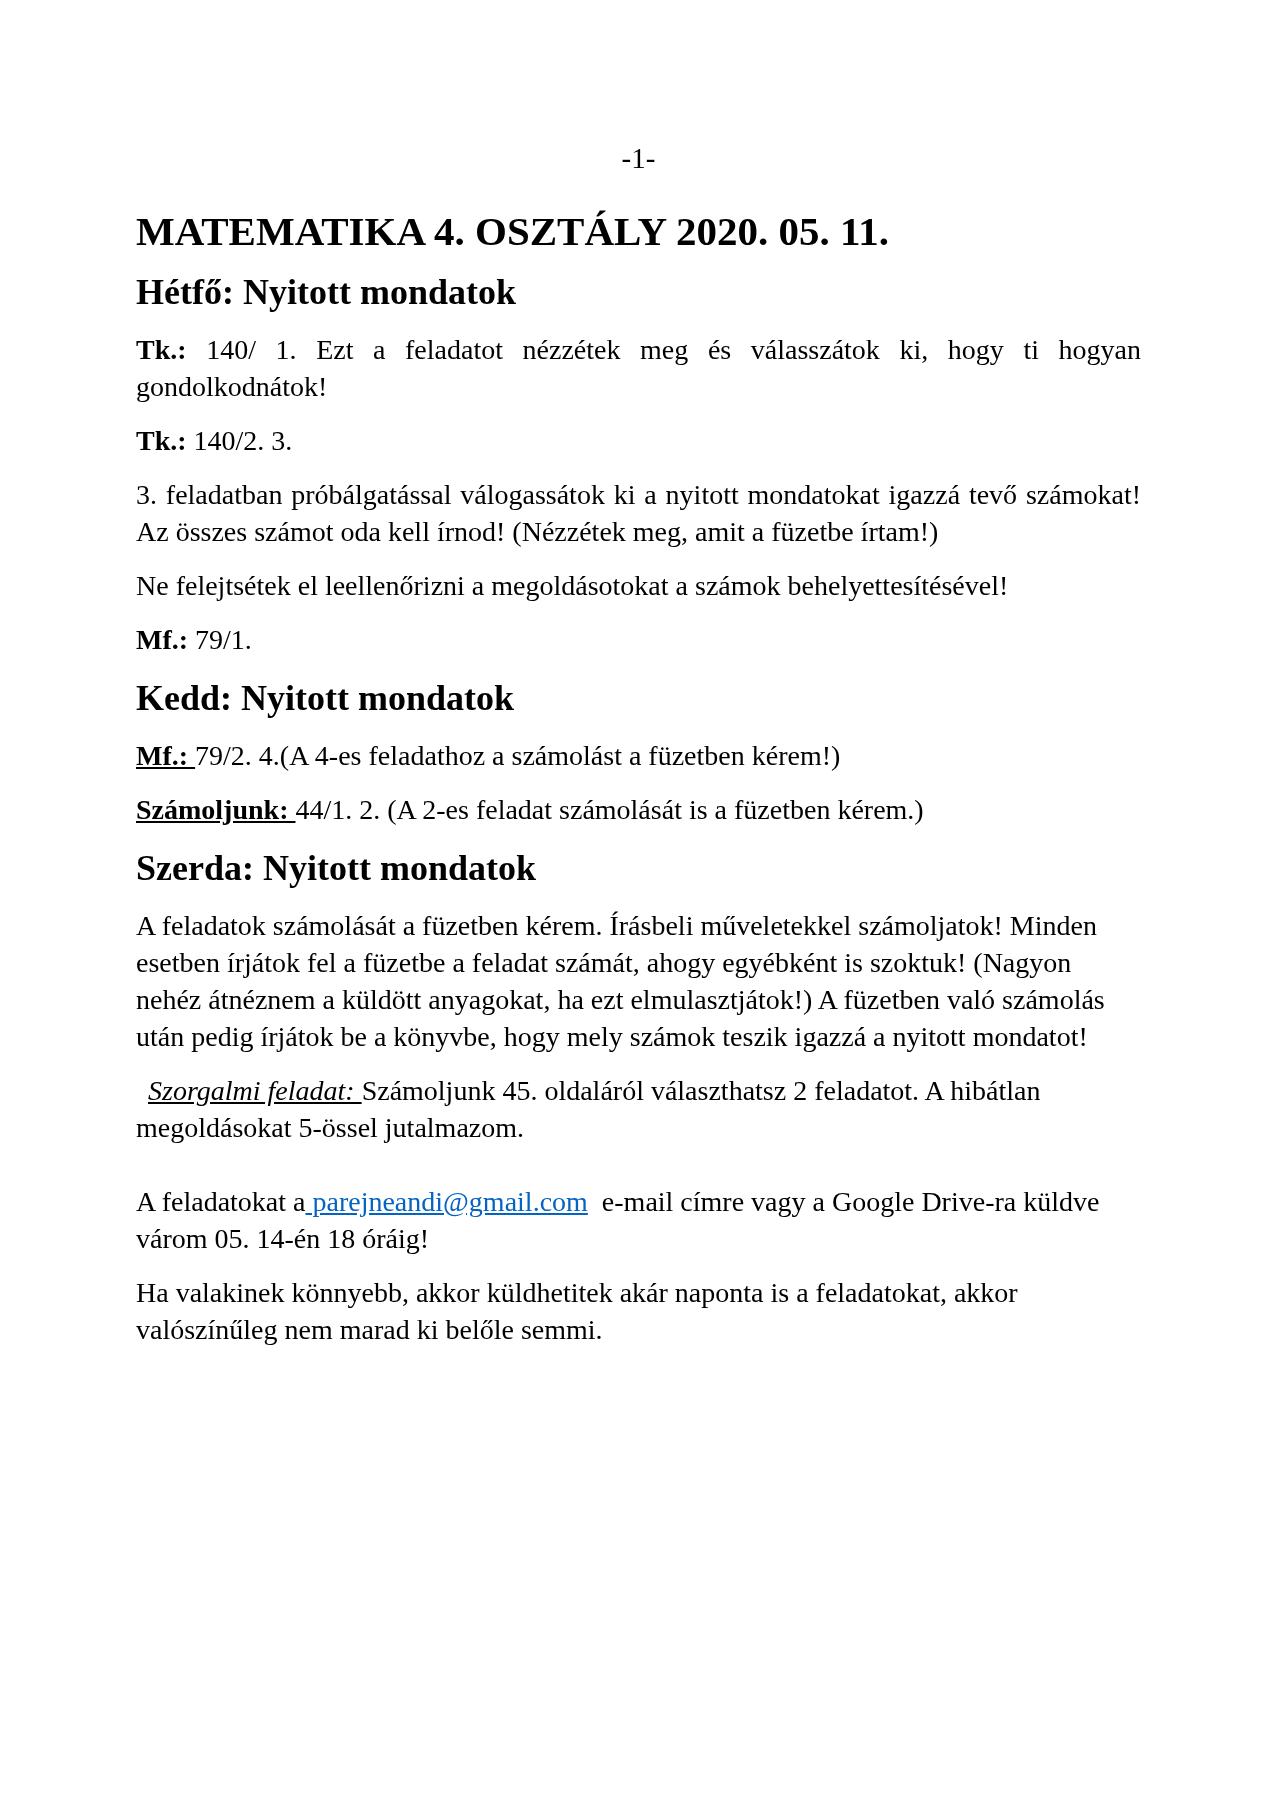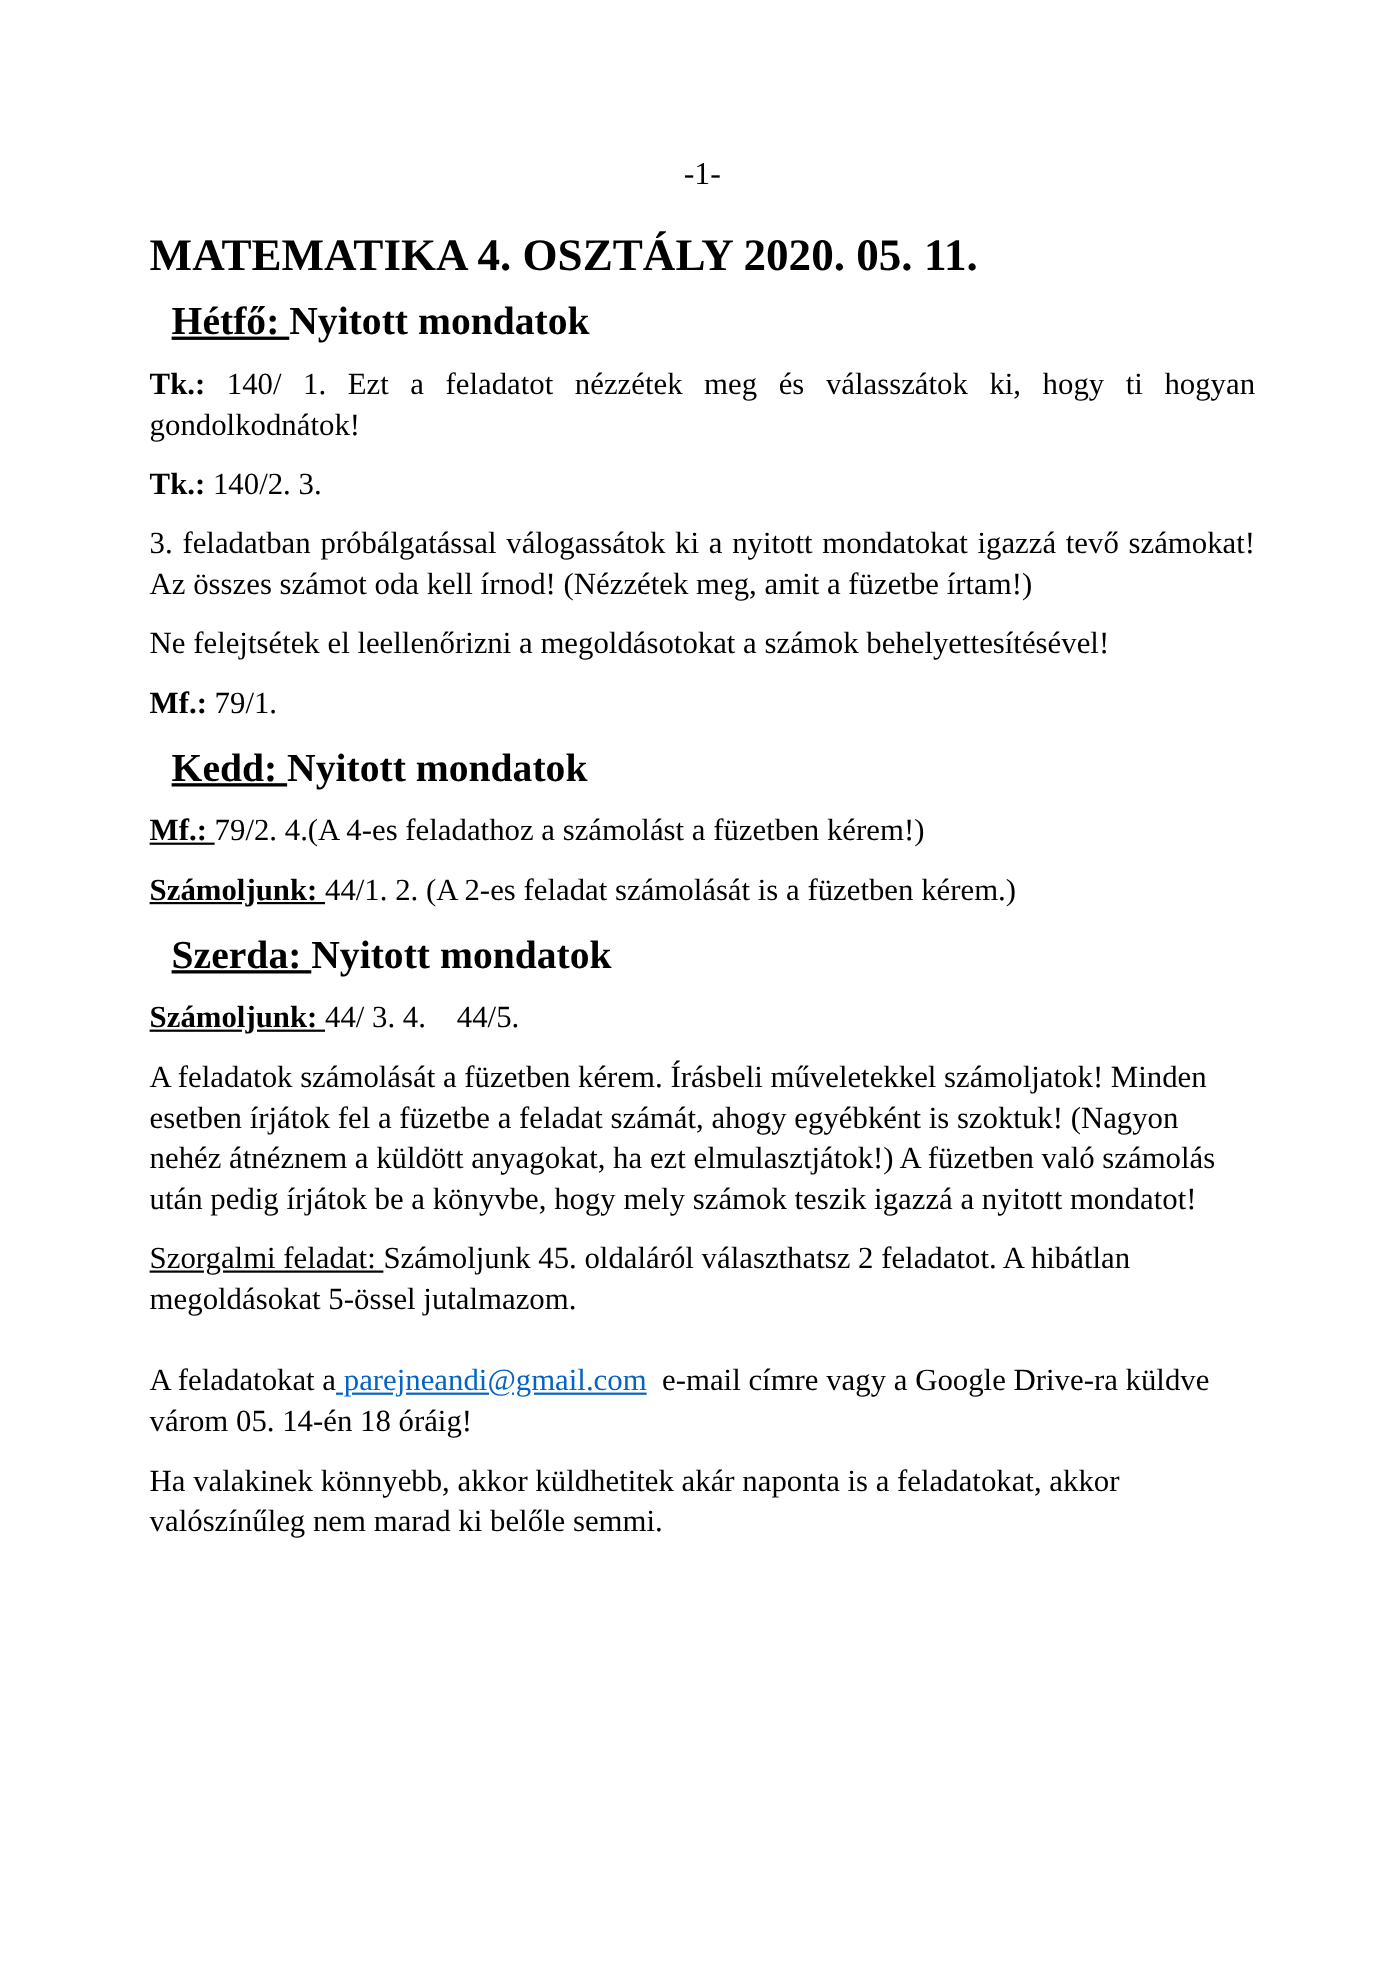--- a/index.html
+++ b/index.html
@@ -31,32 +31,30 @@
     text-align: left;
     margin: 28px 0 12px 0;
   }
   h2.day-heading {
     font-size: 36px;
     line-height: 46px;
     font-weight: bold;
     margin: 12px 0 16px 0;
   }
   h2.day-heading .day-label {
-    text-decoration: underline;
-    margin-left: 20px;
   }
   p.body {
     font-size: 28px;
     line-height: 37px;
     margin: 0 0 17px 0;
   }
   p.justify { text-align: justify; }
   .lbl-bold { font-weight: bold; }
   .lbl-bold-u { font-weight: bold; text-decoration: underline; }
-  .lbl-italic-u { text-decoration: underline; }
+  .lbl-italic-u { font-style: italic; text-decoration: underline; margin-left: 12px; }
   .prewrap { white-space: pre-wrap; }
   a.email-link {
     color: #0563C1;
     text-decoration: underline;
     cursor: pointer;
   }
   .spacer { height: 20px; }
 </style>
 </head>
 <body>
@@ -97,23 +95,20 @@
   </p>
 
   <p class="body">
     <span class="lbl-bold-u">Számoljunk: </span><span>44/1. 2. (A 2-es feladat számolását is a füzetben kérem.)</span>
   </p>
 
   <h2 class="day-heading">
     <span class="day-label">Szerda: </span><span>Nyitott mondatok</span>
   </h2>
 
-  <p class="body">
-    <span class="lbl-bold-u">Számoljunk: </span><span class="prewrap">44/ 3. 4.    44/5.</span>
-  </p>
 
   <p class="body">A feladatok számolását a füzetben kérem. Írásbeli műveletekkel számoljatok! Minden esetben írjátok fel a füzetbe a feladat számát, ahogy egyébként is szoktuk! (Nagyon nehéz átnéznem a küldött anyagokat, ha ezt elmulasztjátok!) A füzetben való számolás után pedig írjátok be a könyvbe, hogy mely számok teszik igazzá a nyitott mondatot!</p>
 
   <p class="body">
     <span class="lbl-italic-u">Szorgalmi feladat: </span><span>Számoljunk 45. oldaláról választhatsz 2 feladatot. A hibátlan megoldásokat 5-össel jutalmazom.</span>
   </p>
 
   <div class="spacer"></div>
 
   <p class="body">

